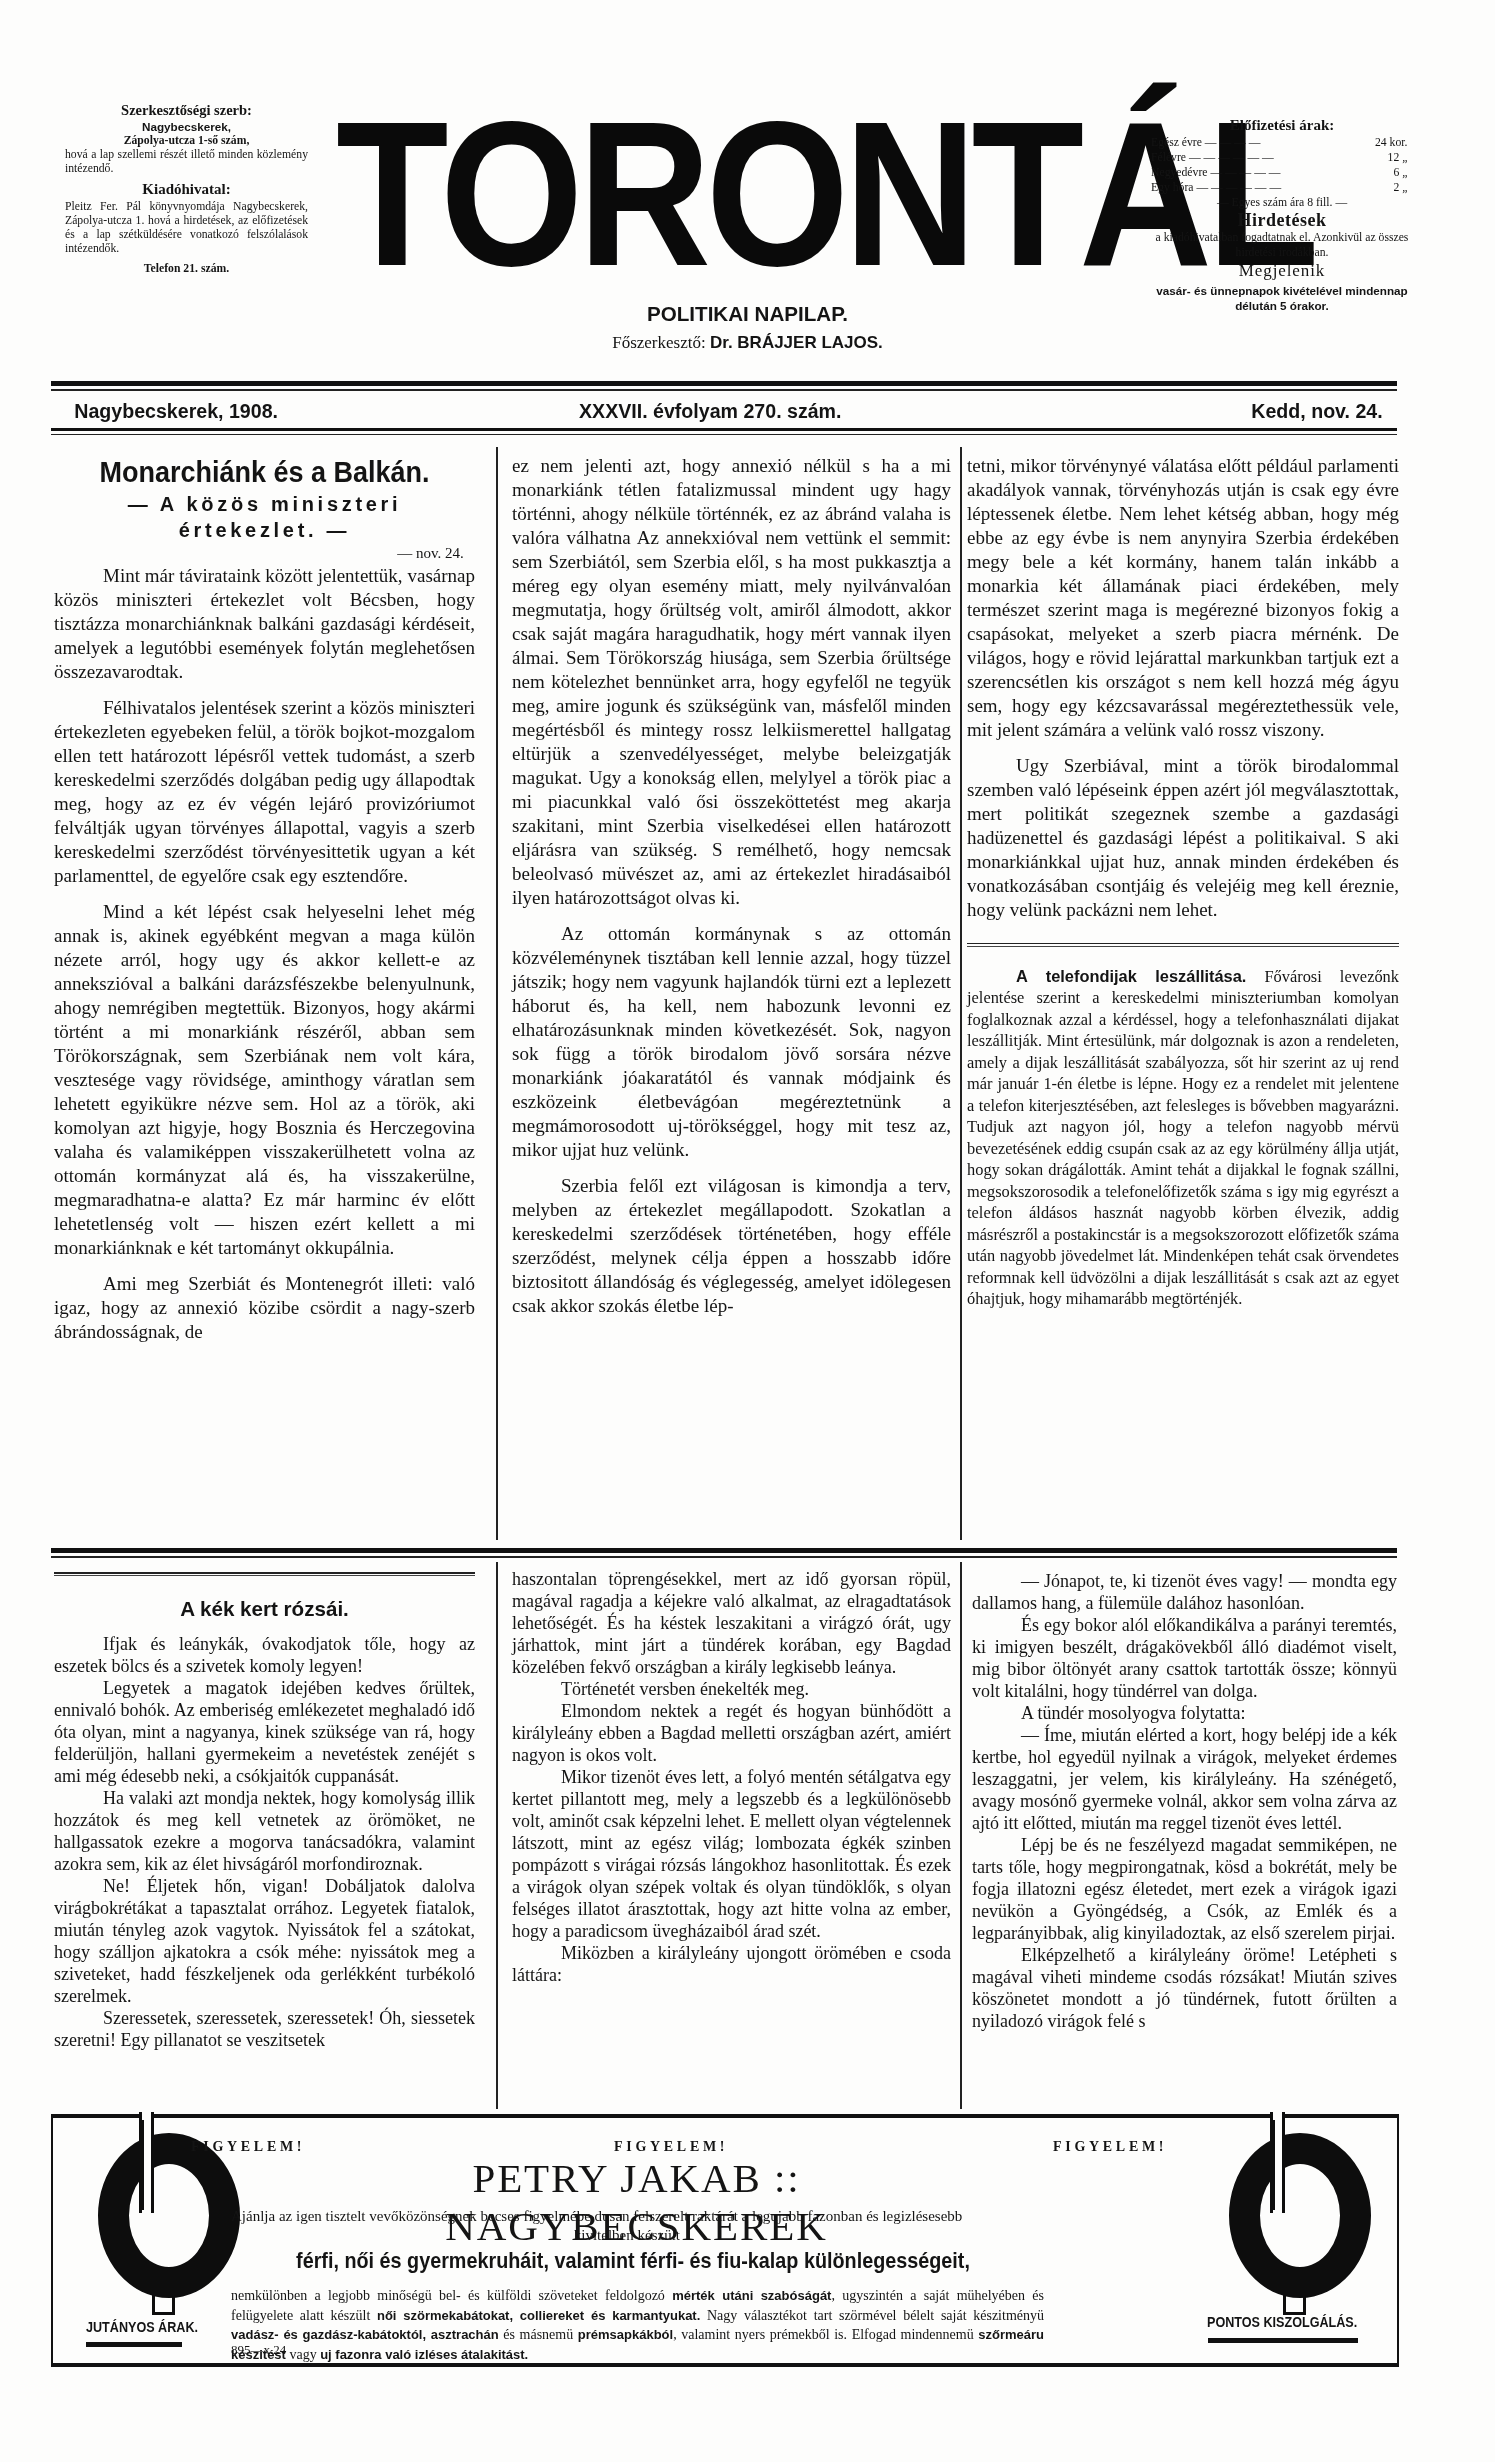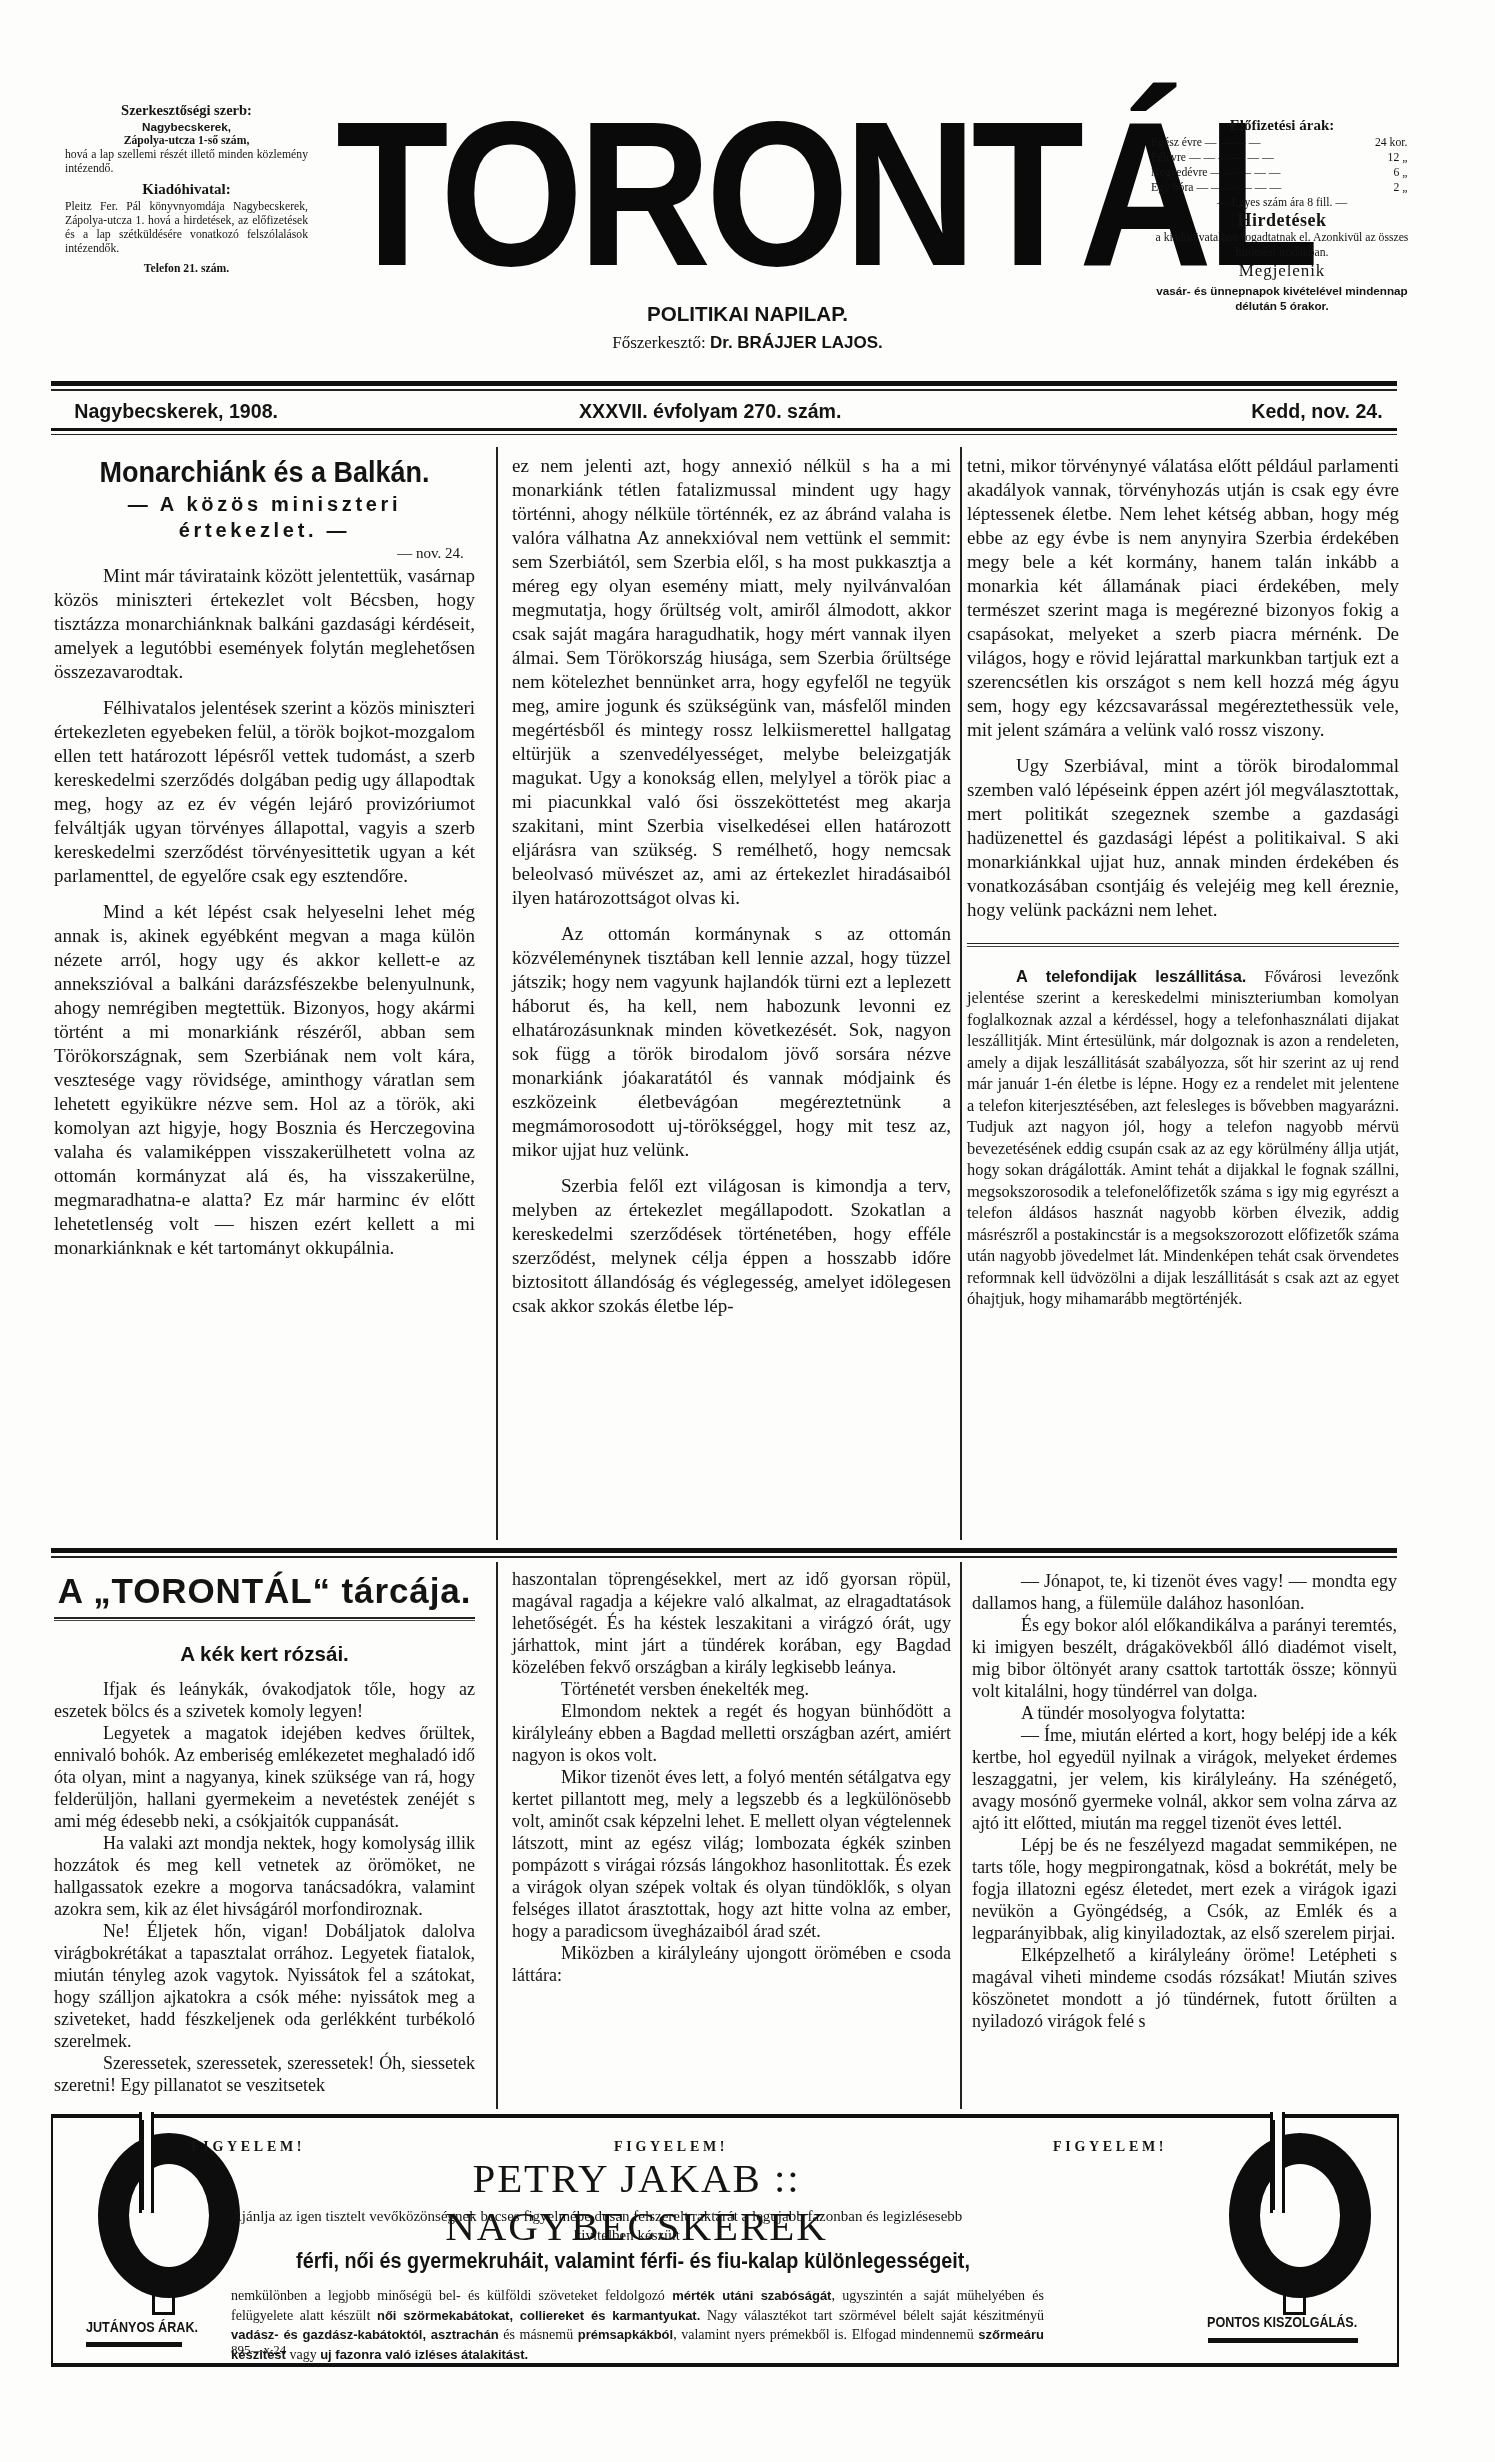--- a/index.html
+++ b/index.html
@@ -134,20 +134,21 @@
 <div class="abs rule-thick" style="top:428px;height:2.8px"></div>
 <div class="abs rule-thin" style="top:434px;height:0.9px"></div>
 
 <div class="col" style="left:54px; top:452px; width:421px;">
   <div id="head-title">Monarchiánk és a Balkán.</div>
   <div id="head-sub">— A közös miniszteri értekezlet. —</div>
   <div id="head-date">— nov. 24.</div>
   <p class="ind">Mint már távirataink között jelentettük, vasárnap közös miniszteri értekezlet volt Bécsben, hogy tisztázza monarchiánknak balkáni gazdasági kérdéseit, amelyek a legutóbbi események folytán meglehetősen összezavarodtak.</p>
   <p class="ind gap">Félhivatalos jelentések szerint a közös miniszteri értekezleten egyebeken felül, a török bojkot-mozgalom ellen tett határozott lépésről vettek tudomást, a szerb kereskedelmi szerződés dolgában pedig ugy állapodtak meg, hogy az ez év végén lejáró provizóriumot felváltják ugyan törvényes állapottal, vagyis a szerb kereskedelmi szerződést törvényesittetik ugyan a két parlamenttel, de egyelőre csak egy esztendőre.</p>
   <p class="ind gap">Mind a két lépést csak helyeselni lehet még annak is, akinek egyébként megvan a maga külön nézete arról, hogy ugy és akkor kellett-e az annekszióval a balkáni darázsfészekbe belenyulnunk, ahogy nemrégiben megtettük. Bizonyos, hogy akármi történt a mi monarkiánk részéről, abban sem Törökországnak, sem Szerbiának nem volt kára, vesztesége vagy rövidsége, aminthogy váratlan sem lehetett egyikükre nézve sem. Hol az a török, aki komolyan azt higyje, hogy Bosznia és Herczegovina valaha és valamiképpen visszakerülhetett volna az ottomán kormányzat alá és, ha visszakerülne, megmaradhatna-e alatta? Ez már harminc év előtt lehetetlenség volt — hiszen ezért kellett a mi monarkiánknak e két tartományt okkupálnia.</p>
+  <p class="ind gap">Ami meg Szerbiát és Montenegrót illeti: való igaz, hogy az annexió közibe csördit a nagy-szerb ábrándosságnak, de</p>
 </div>
 <div class="vrule" style="left:496px; top:447px; height:1093px;"></div>
 
 <div class="col" style="left:512px; top:454px; width:439px;">
   <p>ez nem jelenti azt, hogy annexió nélkül s ha a mi monarkiánk tétlen fatalizmussal mindent ugy hagy történni, ahogy nélküle történnék, ez az ábránd valaha is valóra válhatna Az annekxióval nem vettünk el semmit: sem Szerbiától, sem Szerbia elől, s ha most pukkasztja a méreg egy olyan esemény miatt, mely nyilvánvalóan megmutatja, hogy őrültség volt, amiről álmodott, akkor csak saját magára haragudhatik, hogy mért vannak ilyen álmai. Sem Törökország hiusága, sem Szerbia őrültsége nem kötelezhet bennünket arra, hogy egyfelől ne tegyük meg, amire jogunk és szükségünk van, másfelől minden megértésből és mintegy rossz lelkiismerettel hallgatag eltürjük a szenvedélyességet, melybe beleizgatják magukat. Ugy a konokság ellen, melylyel a török piac a mi piacunkkal való ősi összeköttetést meg akarja szakitani, mint Szerbia viselkedései ellen határozott eljárásra van szükség. S remélhető, hogy nemcsak beleolvasó müvészet az, ami az értekezlet hiradásaiból ilyen határozottságot olvas ki.</p>
   <p class="ind gap">Az ottomán kormánynak s az ottomán közvéleménynek tisztában kell lennie azzal, hogy tüzzel játszik; hogy nem vagyunk hajlandók türni ezt a leplezett háborut és, ha kell, nem habozunk levonni ez elhatározásunknak minden következését. Sok, nagyon sok függ a török birodalom jövő sorsára nézve monarkiánk jóakaratától és vannak módjaink és eszközeink életbevágóan megéreztetnünk a megmámorosodott uj-törökséggel, hogy mit tesz az, mikor ujjat huz velünk.</p>
   <p class="ind gap">Szerbia felől ezt világosan is kimondja a terv, melyben az értekezlet megállapodott. Szokatlan a kereskedelmi szerződések történetében, hogy efféle szerződést, melynek célja éppen a hosszabb időre biztositott állandóság és véglegesség, amelyet idölegesen csak akkor szokás életbe lép-</p>
 </div>
 <div class="vrule" style="left:960px; top:447px; height:1093px;"></div>
 
@@ -156,21 +157,20 @@
   <p class="ind gap">Ugy Szerbiával, mint a török birodalommal szemben való lépéseink éppen azért jól megválasztottak, mert politikát szegeznek szembe a gazdasági hadüzenettel és gazdasági lépést a politikaival. S aki monarkiánkkal ujjat huz, annak minden érdekében és vonatkozásában csontjáig és velejéig meg kell éreznie, hogy velünk packázni nem lehet.</p>
   <div style="height:1.9px;background:#222;margin:20.6px 0 1.9px 0"></div>
   <div style="height:0.9px;background:#444;margin:0 0 18.7px 0"></div>
   <p id="tel-news" class="ind justify"><b>A telefondijak leszállitása.</b> <span>Fővárosi levezőnk jelentése szerint a kereskedelmi miniszteriumban komolyan foglalkoznak azzal a kérdéssel, hogy a telefonhasználati dijakat leszállitják. Mint értesülünk, már dolgoznak is azon a rendeleten, amely a dijak leszállitását szabályozza, sőt hir szerint az uj rend már január 1-én életbe is lépne. Hogy ez a rendelet mit jelentene a telefon kiterjesztésében, azt felesleges is bővebben magyarázni. Tudjuk azt nagyon jól, hogy a telefon nagyobb mérvü bevezetésének eddig csupán csak az az egy körülmény állja utját, hogy sokan drágálották. Amint tehát a dijakkal le fognak szállni, megsokszorosodik a telefonelőfizetők száma s igy mig egyrészt a telefon áldásos hasznát nagyobb körben élvezik, addig másrészről a postakincstár is a megsokszorozott előfizetők száma után nagyobb jövedelmet lát. Mindenképen tehát csak örvendetes reformnak kell üdvözölni a dijak leszállitását s csak azt az egyet óhajtjuk, hogy mihamarább megtörténjék.</span></p>
 </div>
 
 <div class="abs rule-thick" style="top:1548px"></div>
 <div class="abs rule-thin" style="top:1556px"></div>
 
 <div class="col small-col" style="left:54px; top:1568px; width:421px;">
-  <div id="feuilleton-title" class="sans">A „TORONTÁL“ tárcája.</div>
   <div style="height:1.9px;background:#222;margin:3.7px 0 1.9px 0"></div>
   <div style="height:0.9px;background:#444"></div>
   <div id="story-title">A kék kert rózsái.</div>
   <p class="ind" style="margin-top:7.5px">Ifjak és leánykák, óvakodjatok tőle, hogy az eszetek bölcs és a szivetek komoly legyen!</p>
   <p class="ind">Legyetek a magatok idejében kedves őrültek, ennivaló bohók. Az emberiség emlékezetet meghaladó idő óta olyan, mint a nagyanya, kinek szüksége van rá, hogy felderüljön, hallani gyermekeim a nevetéstek zenéjét s ami még édesebb neki, a csókjaitók cuppanását.</p>
   <p class="ind">Ha valaki azt mondja nektek, hogy komolyság illik hozzátok és meg kell vetnetek az örömöket, ne hallgassatok ezekre a mogorva tanácsadókra, valamint azokra sem, kik az élet hivságáról morfondiroznak.</p>
   <p class="ind">Ne! Éljetek hőn, vigan! Dobáljatok dalolva virágbokrétákat a tapasztalat orrához. Legyetek fiatalok, miután tényleg azok vagytok. Nyissátok fel a szátokat, hogy szálljon ajkatokra a csók méhe: nyissátok meg a sziveteket, hadd fészkeljenek oda gerlékként turbékoló szerelmek.</p>
   <p class="ind">Szeressetek, szeressetek, szeressetek! Óh, siessetek szeretni! Egy pillanatot se veszitsetek</p>
 </div>
 <div class="vrule" style="left:496px; top:1562px; height:547px;"></div>

